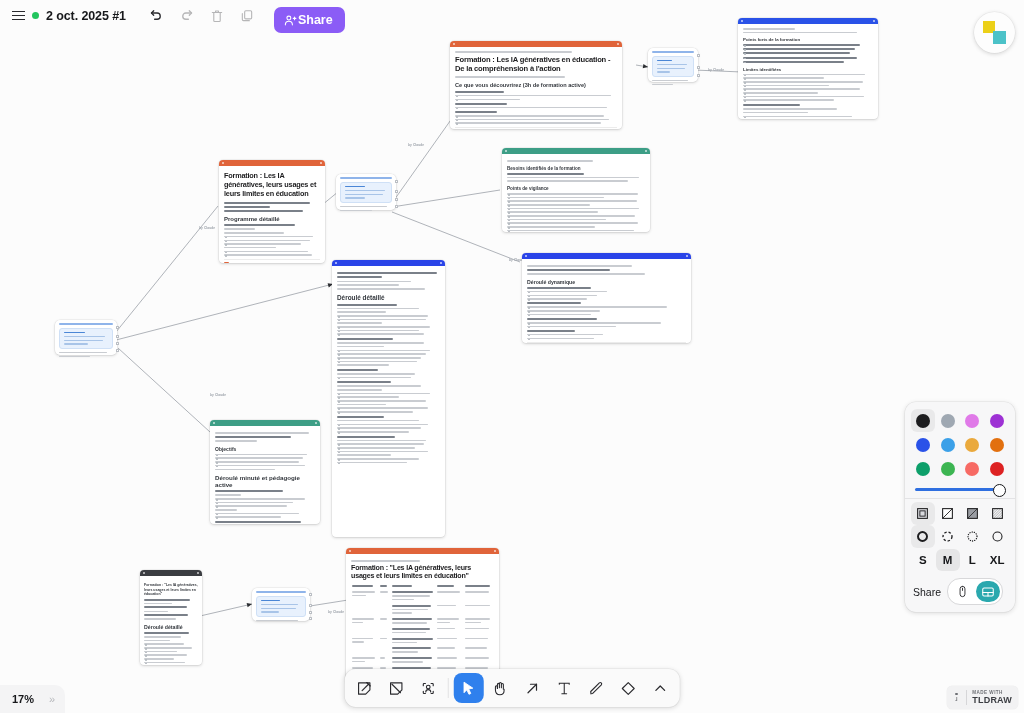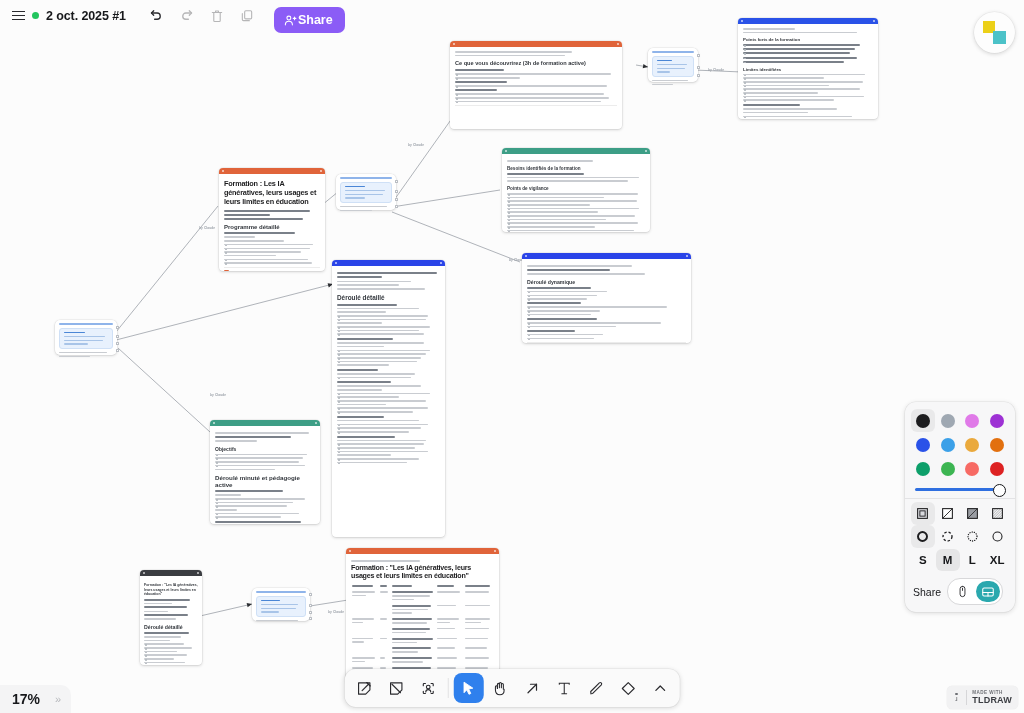--- a/index.html
+++ b/index.html
@@ -157,21 +157,21 @@
   .tool.active { background:#2f80ed; }
   .tool.active svg { stroke:#fff; fill:#fff; }
   .tdiv { width:.5px;height:20px;background:#e2e2e4;margin:0 3px; }
 
   
   #zoomchip {
     position:absolute; left:0; bottom:0; height:28px; display:flex; align-items:center;
     gap:15px; padding:0 11px 0 12px; background:#f4f4f5; border-top-right-radius:10px;
     z-index:40;
   }
-  #zoomval { font-size:14px; font-weight:bold; color:#17181b; }
+  #zoomval { font-size:11px; font-weight:bold; color:#17181b; }
   #zoomexp { font-size:11px; color:#b6b8bc; letter-spacing:-1px; cursor:pointer; }
 
   
   #tldbadge {
     position:absolute; right:6px; bottom:4px; display:flex; align-items:center;
     background:#f2f2f3; border-radius:5px; overflow:hidden; height:23px;
     box-shadow:0 0 0 .5px rgba(0,0,0,.05); z-index:40; cursor:pointer;
   }
   #tldbadge .lmark {
     width:19px;height:23px;display:flex;flex-direction:column;align-items:center;
@@ -223,39 +223,40 @@
     <div class="wlabel" style="left:708px;top:68px;">by Claude</div>
     <div class="wlabel" style="left:328px;top:610px;">by Claude</div>
 
     <div class="card" style="left:450px;top:41px;width:172px;height:88px;">
       <div class="bar" style="background:#e0643a;">
         <div class="dotL"></div>
           <div class="dotR"></div>
       </div>
       <div class="body">
         <div class="ln" style="width:72%;"></div>
+        <div class="h1" style="font-size:7.6px;">Formation : Les IA génératives en éducation - De la compréhension à l'action</div>
         <div class="ln" style="width:68%;"></div>
         <div class="h2" style="font-size:5.6px;">Ce que vous découvrirez (3h de formation active)</div>
         <div class="ln dk" style="width:30%;margin-top:3px;"></div>
         <div class="ln bul" style="width:96%;"></div>
         <div class="ln bul" style="width:40%;"></div>
         <div class="ln dk" style="width:32%;margin-top:2.5px;"></div>
         <div class="ln bul" style="width:94%;"></div>
         <div class="ln dk" style="width:26%;margin-top:2.5px;"></div>
         <div class="ln bul" style="width:92%;"></div>
         <div class="ln bul" style="width:95%;"></div>
         <div class="ln bul" style="width:90%;"></div>
         <div class="foot">
           
           
         </div>
       </div>
     </div>
 
-    <div class="card" style="left:219px;top:168px;width:106px;height:103px;">
+    <div class="card" style="left:219px;top:160px;width:106px;height:103px;">
       <div class="bar" style="background:#e0643a;">
         <div class="dotL"></div>
           <div class="dotR"></div>
       </div>
       <div class="body">
         <div class="h1" style="font-size:7.3px;">Formation : Les IA génératives, leurs usages et leurs limites en éducation</div>
         <div class="ln dk" style="width:90%;"></div>
         <div class="ln dk" style="width:48%;"></div>
         <div class="ln dk" style="width:82%;"></div>
         <div class="h2" style="font-size:6px;">Programme détaillé</div>

